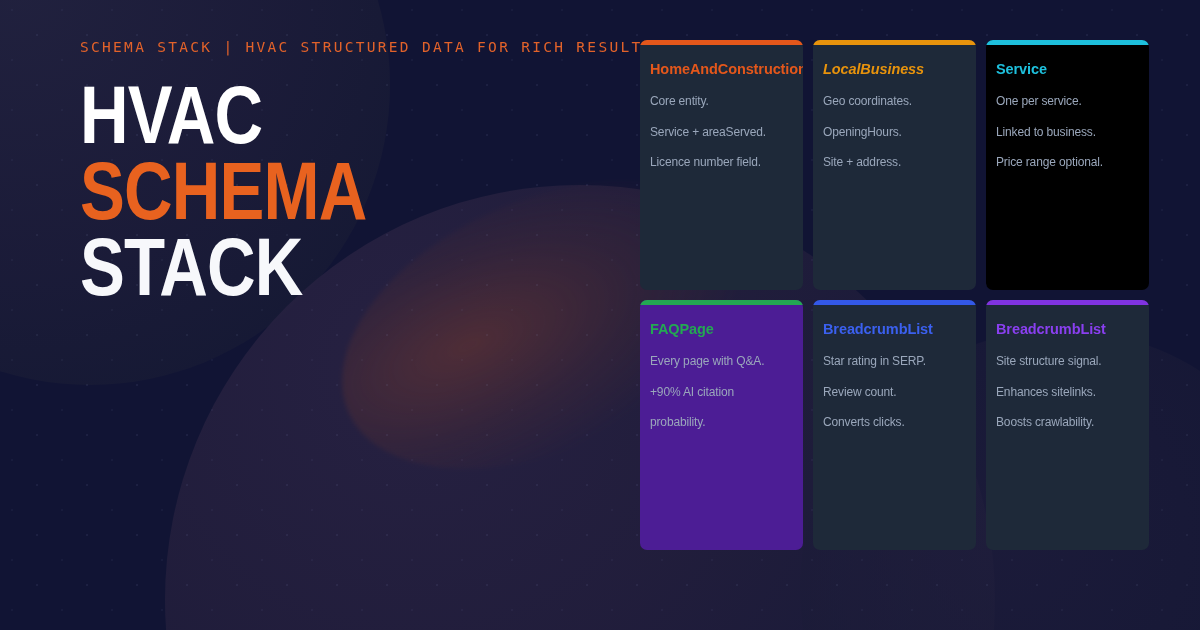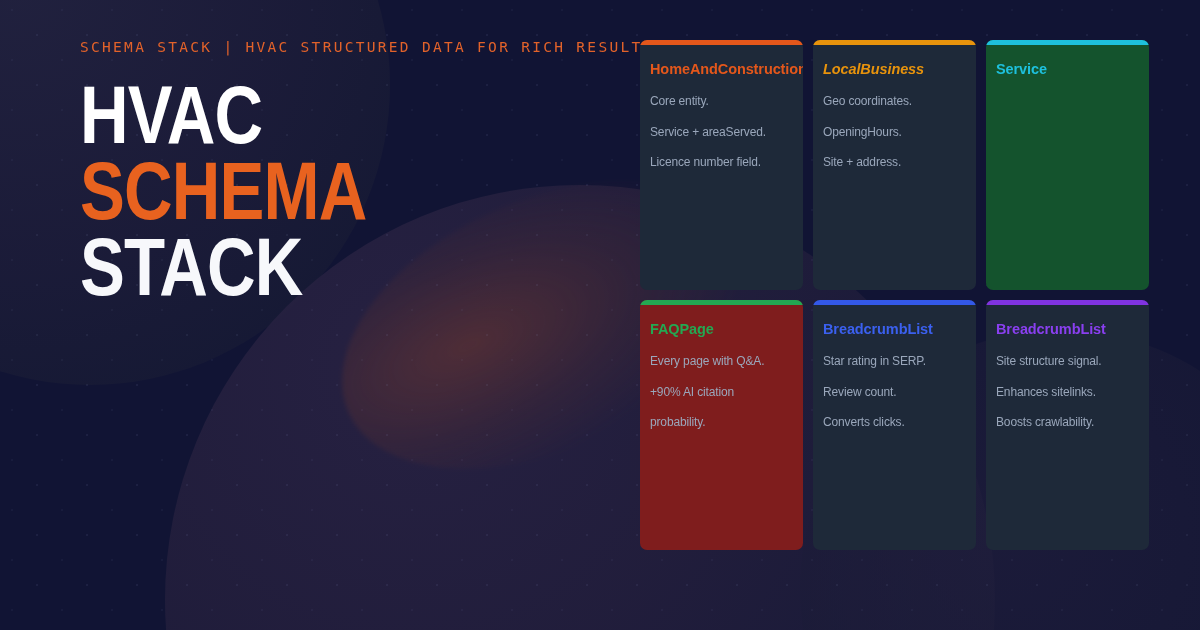--- a/index.html
+++ b/index.html
@@ -180,26 +180,31 @@
     <div class="card" style="background: rgb(30, 41, 57);">
       <div class="card-accent" style="background: rgb(232, 147, 12);"></div>
       <div class="card-title" style="color: rgb(232, 147, 12); font-style: italic;">LocalBusiness</div>
       <div class="card-body">
         <div class="card-line">Geo coordinates.</div>
         <div class="card-line">OpeningHours.</div>
         <div class="card-line">Site + address.</div>
       </div>
     </div>
 
-    <div class="card" style="background: #14532d;">
+    <div class="card" style="background: #000000;">
       <div class="card-accent" style="background: rgb(30, 192, 221);"></div>
       <div class="card-title" style="color: rgb(30, 192, 221);">Service</div>
-    </div>
-
-    <div class="card" style="background: #7f1d1d;">
+      <div class="card-body">
+        <div class="card-line">One per service.</div>
+        <div class="card-line">Linked to business.</div>
+        <div class="card-line">Price range optional.</div>
+      </div>
+    </div>
+
+    <div class="card" style="background: #4c1d95;">
       <div class="card-accent" style="background: rgb(35, 168, 82);"></div>
       <div class="card-title" style="color: rgb(35, 168, 82);">FAQPage</div>
       <div class="card-body">
         <div class="card-line">Every page with Q&amp;A.</div>
         <div class="card-line">+90% AI citation</div>
         <div class="card-line">probability.</div>
       </div>
     </div>
 
     <div class="card" style="background: rgb(30, 41, 57);">

